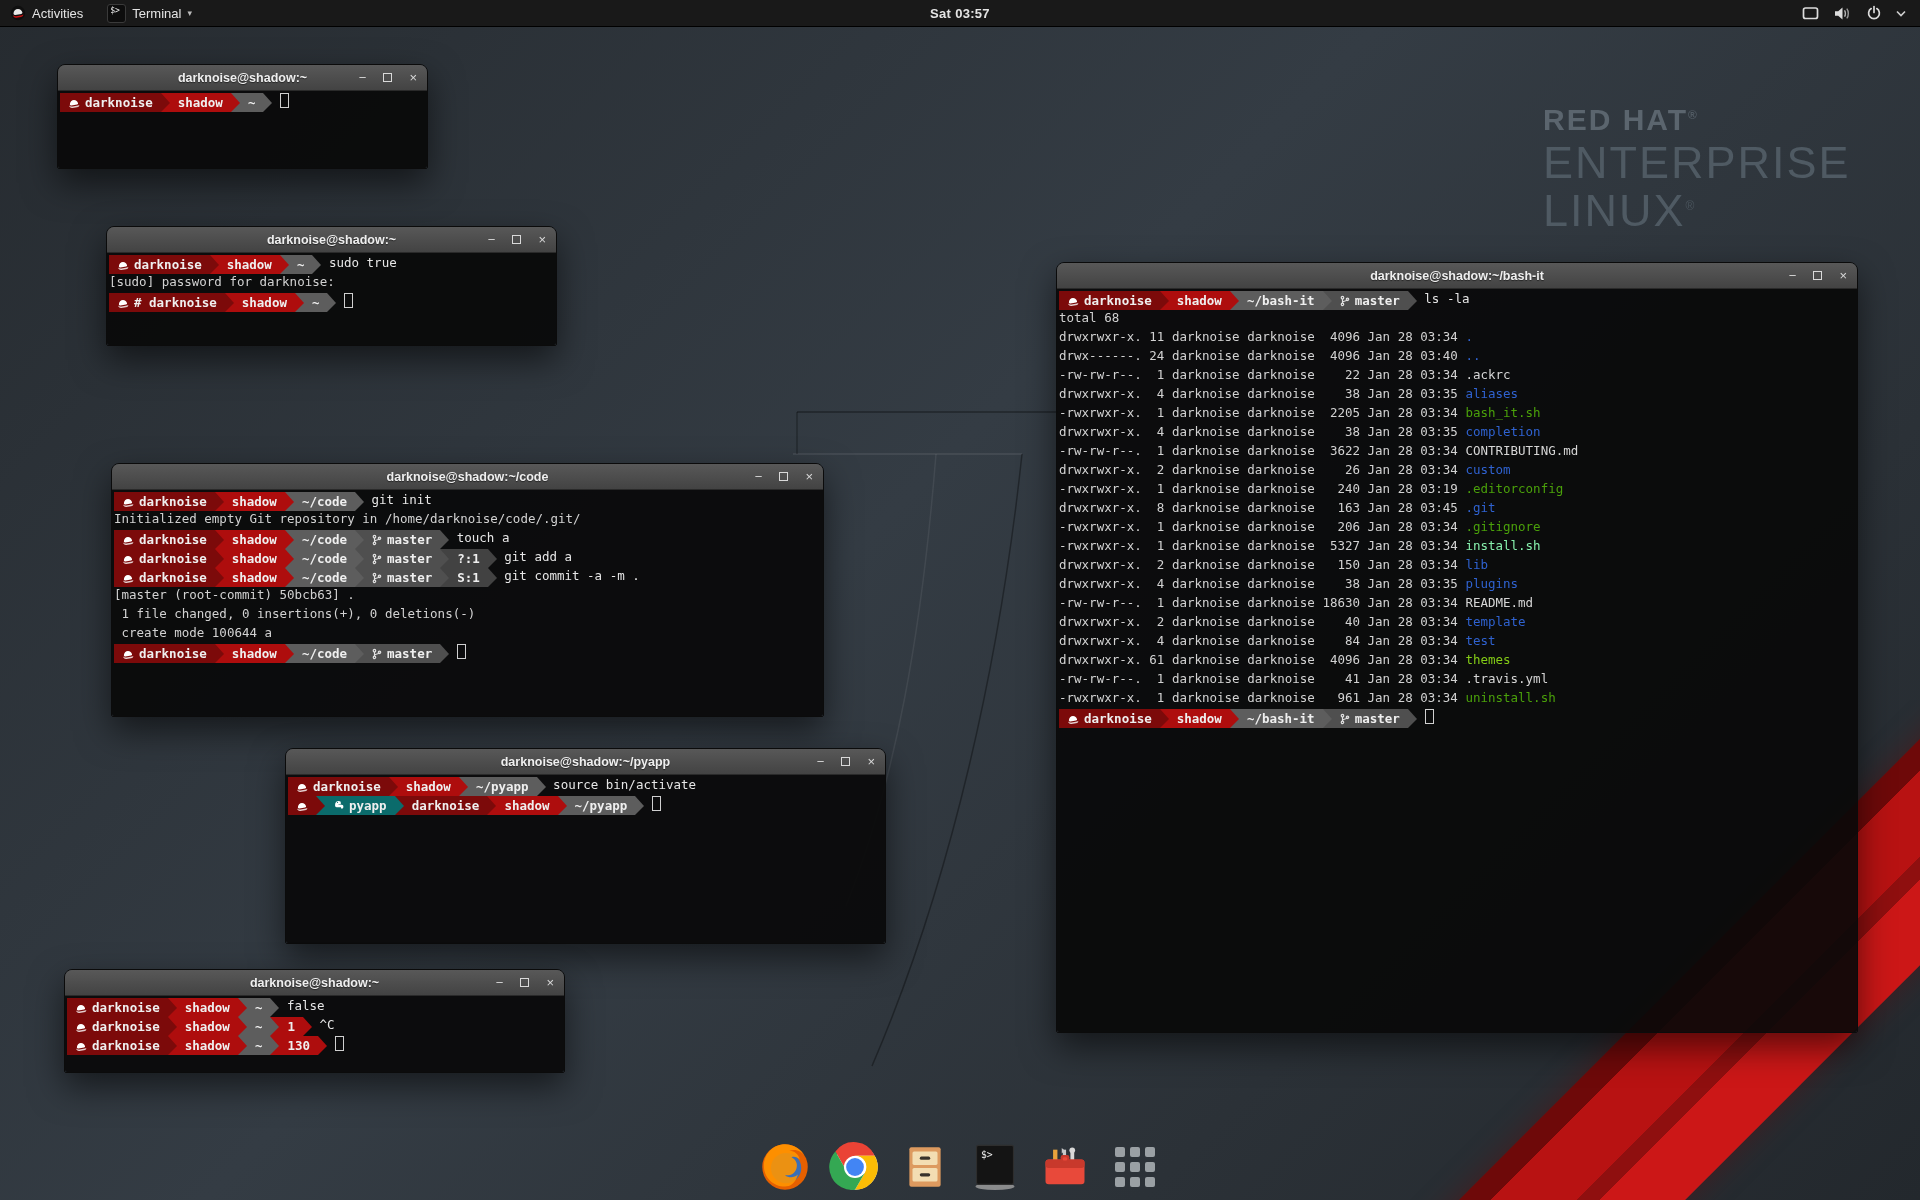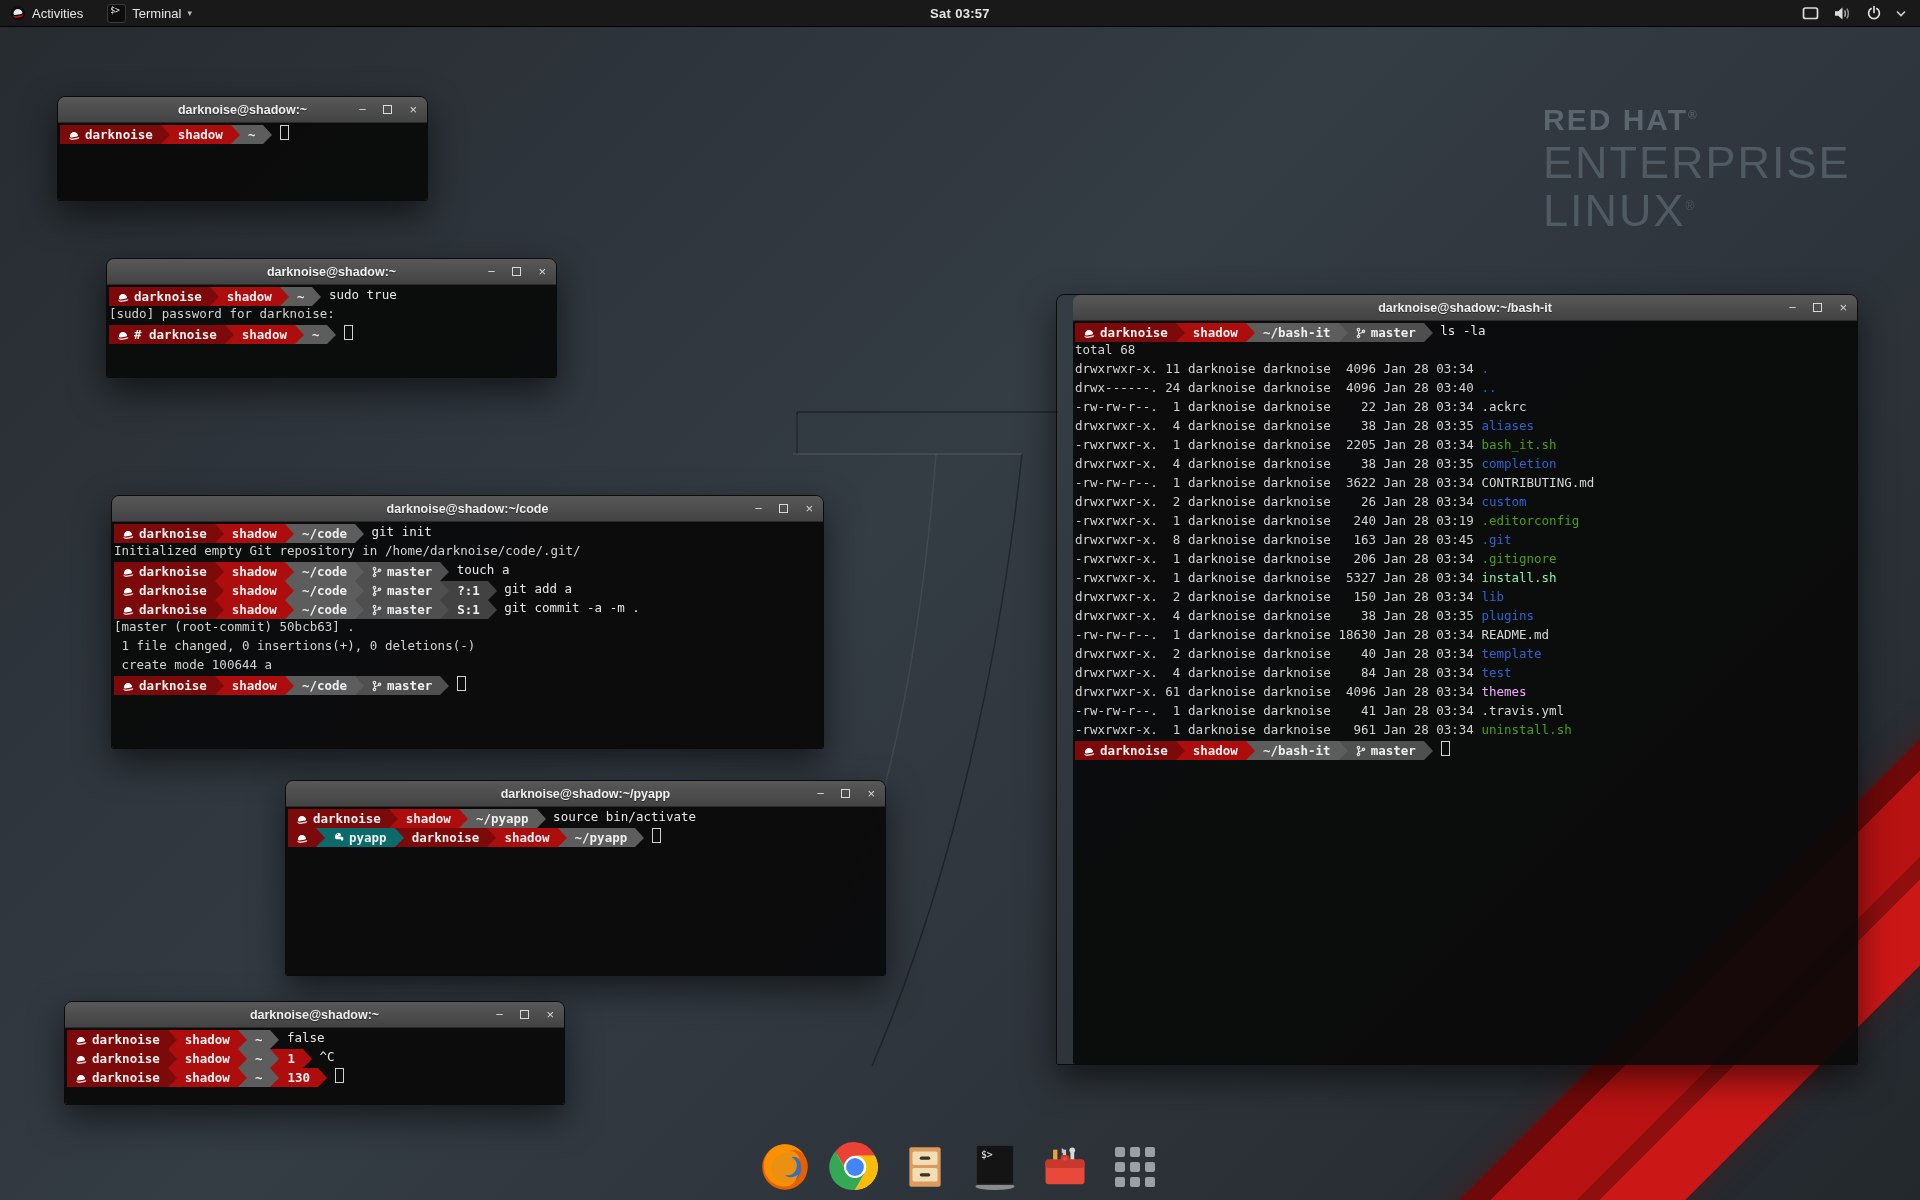--- a/index.html
+++ b/index.html
@@ -31,21 +31,21 @@
   }
   .tb-left { display:flex; align-items:center; gap:4px; height:100%; }
   .tb-item { display:flex; align-items:center; gap:6px; height:100%; padding:0 10px; cursor:pointer; }
   .tb-appicon { width:19px; height:19px; background:#0d0d0d; border:1px solid #3a3a3a; border-radius:3px;
     color:#eee; font-family:"DejaVu Sans Mono",monospace; font-size:8px; display:flex; padding:1px 0 0 2px; }
   .tb-caret { font-size:9px; color:#bbb; }
   .tb-clock { position:absolute; left:50%; transform:translateX(-50%); font-weight:700; letter-spacing:.3px; cursor:pointer; }
   .tb-right { margin-left:auto; display:flex; align-items:center; gap:14px; padding-right:14px; height:100%; cursor:pointer; }
   
   .win { position:absolute; border:1px solid #0b0b0b; border-radius:8px 8px 2px 2px;
-    box-shadow:0 14px 34px rgba(0,0,0,.55); z-index:10;margin-top:32px; }
+    box-shadow:0 14px 34px rgba(0,0,0,.55); z-index:10; }
   .titlebar { height:26px; border-radius:7px 7px 0 0; position:relative;
     background:linear-gradient(#585858,#434343); border-bottom:1px solid #2a2a2a;
     display:flex; align-items:center; justify-content:center; cursor:default; }
   .titlebar .title { font-size:12.5px; font-weight:bold; color:#efefef; text-shadow:0 1px 1px rgba(0,0,0,.5); }
   .winbtns { position:absolute; right:10px; top:0; height:100%; display:flex; align-items:center; gap:17px; }
   .winbtn { color:#d9d9d9; font-size:13px; line-height:1; cursor:pointer; display:flex; align-items:center; }
   .winbtn .maxbox { width:9px; height:9px; border:1.5px solid #d9d9d9; display:inline-block; }
   .tbody { background:rgba(9,9,9,.92); border-radius:0 0 2px 2px; padding:2px 0 2px 2px; overflow:hidden;
     font-family:"DejaVu Sans Mono",monospace; font-size:12.5px; color:#d6d6d6; cursor:text; }
   .t-line { display:flex; height:19px; white-space:pre; }
@@ -54,21 +54,21 @@
   .pl-arrow { width:0; height:0; border-top:10px solid transparent; border-bottom:9px solid transparent; border-left:9px solid #000; }
   .t-cmd { color:#e6e6e6; }
   .t-out { color:#d2d2d2; }
   .cursor { display:inline-block; width:9px; height:15px; border:1px solid #d0d0d0; margin-left:8px; }
   
   #win-w1 { left:57px;  top:64px;  width:371px; }  #win-w1 .tbody { height:77px; }
   #win-w2 { left:106px; top:226px; width:451px; }  #win-w2 .tbody { height:92px; }
   #win-w3 { left:111px; top:463px; width:713px; }  #win-w3 .tbody { height:226px; }
   #win-w4 { left:285px; top:748px; width:601px; }  #win-w4 .tbody { height:168px; }
   #win-w5 { left:64px;  top:969px; width:501px; }  #win-w5 .tbody { height:76px; }
-  #win-w6 { left:1056px; top:262px; width:802px;padding-left:16px; } #win-w6 .tbody { height:743px; }
+  #win-w6 { left:1056px; top:262px; width:802px; } #win-w6 .tbody { height:743px; }
   
   #dock { position:absolute; left:50%; transform:translateX(-50%); bottom:6px; z-index:30;
     display:flex; align-items:flex-end; gap:16px; }
   .dock-item { width:54px; height:54px; display:flex; align-items:center; justify-content:center; cursor:pointer; }
   .grid-icon { display:grid; grid-template-columns:repeat(3,10px); grid-template-rows:repeat(3,10px); gap:5px; }
   .grid-icon span { background:#9aa0a4; border-radius:2px; }
 </style>
 </head>
 <body>
 
@@ -325,21 +325,21 @@
         <div class="t-line"><span class="t-out">drwxrwxr-x.  2 darknoise darknoise    26 Jan 28 03:34 </span><span style="color: rgb(47, 98, 208);">custom</span></div>
         <div class="t-line"><span class="t-out">-rwxrwxr-x.  1 darknoise darknoise   240 Jan 28 03:19 </span><span style="color: rgb(74, 160, 10);">.editorconfig</span></div>
         <div class="t-line"><span class="t-out">drwxrwxr-x.  8 darknoise darknoise   163 Jan 28 03:45 </span><span style="color: rgb(47, 98, 208);">.git</span></div>
         <div class="t-line"><span class="t-out">-rwxrwxr-x.  1 darknoise darknoise   206 Jan 28 03:34 </span><span style="color: rgb(74, 160, 10);">.gitignore</span></div>
         <div class="t-line"><span class="t-out">-rwxrwxr-x.  1 darknoise darknoise  5327 Jan 28 03:34 </span><span style="color: #86efac;">install.sh</span></div>
         <div class="t-line"><span class="t-out">drwxrwxr-x.  2 darknoise darknoise   150 Jan 28 03:34 </span><span style="color: rgb(47, 98, 208);">lib</span></div>
         <div class="t-line"><span class="t-out">drwxrwxr-x.  4 darknoise darknoise    38 Jan 28 03:35 </span><span style="color: rgb(47, 98, 208);">plugins</span></div>
         <div class="t-line"><span class="t-out">-rw-rw-r--.  1 darknoise darknoise 18630 Jan 28 03:34 </span><span style="color: rgb(214, 214, 214);">README.md</span></div>
         <div class="t-line"><span class="t-out">drwxrwxr-x.  2 darknoise darknoise    40 Jan 28 03:34 </span><span style="color: rgb(47, 98, 208);">template</span></div>
         <div class="t-line"><span class="t-out">drwxrwxr-x.  4 darknoise darknoise    84 Jan 28 03:34 </span><span style="color: rgb(47, 98, 208);">test</span></div>
-        <div class="t-line"><span class="t-out">drwxrwxr-x. 61 darknoise darknoise  4096 Jan 28 03:34 </span><span style="color: #f0abfc;">themes</span></div>
+        <div class="t-line"><span class="t-out">drwxrwxr-x. 61 darknoise darknoise  4096 Jan 28 03:34 </span><span style="color: #84cc16;">themes</span></div>
         <div class="t-line"><span class="t-out">-rw-rw-r--.  1 darknoise darknoise    41 Jan 28 03:34 </span><span style="color: rgb(214, 214, 214);">.travis.yml</span></div>
         <div class="t-line"><span class="t-out">-rwxrwxr-x.  1 darknoise darknoise   961 Jan 28 03:34 </span><span style="color: rgb(74, 160, 10);">uninstall.sh</span></div>
         <div class="t-line"><span class="pl-seg" style="background: rgb(124, 10, 10);"><svg width="12" height="12" viewBox="0 0 14 14">
               <path d="M2.2 8.6C2.2 5.6 4.3 3.4 7 3.4c2.4 0 4.3 1.6 4.7 3.9.1.8-.2 1.3-1.1 1.5l-6.5 1.2c-1.1.2-1.9-.5-1.9-1.4z" fill="#fff"></path>
               <path d="M1.4 9.9c.9 1 2.3 1.4 3.9 1.1l6.3-1.1c.8-.2 1.3-.5 1.5-1 .3 1.6-.7 2.7-2.6 3l-5.3.9c-2 .3-3.8-1-3.8-2.9z" fill="#fff" opacity=".8"></path>
             </svg>darknoise</span><span class="pl-arrow" style="border-left-color: rgb(124, 10, 10); background: rgb(174, 13, 13);"></span><span class="pl-seg" style="background: rgb(174, 13, 13);">shadow</span><span class="pl-arrow" style="border-left-color: rgb(174, 13, 13); background: rgb(93, 93, 93);"></span><span class="pl-seg" style="background: rgb(93, 93, 93);">~/bash-it</span><span class="pl-arrow" style="border-left-color: rgb(93, 93, 93); background: rgb(79, 79, 79);"></span><span class="pl-seg" style="background: rgb(79, 79, 79);"><svg width="10" height="14" viewBox="0 0 12 14">
               <g fill="none" stroke="#e2e2e2" stroke-width="1.4">
                 <circle cx="3" cy="3" r="1.5"></circle>
                 <circle cx="3" cy="11" r="1.5"></circle>
                 <circle cx="9" cy="5" r="1.5"></circle>

